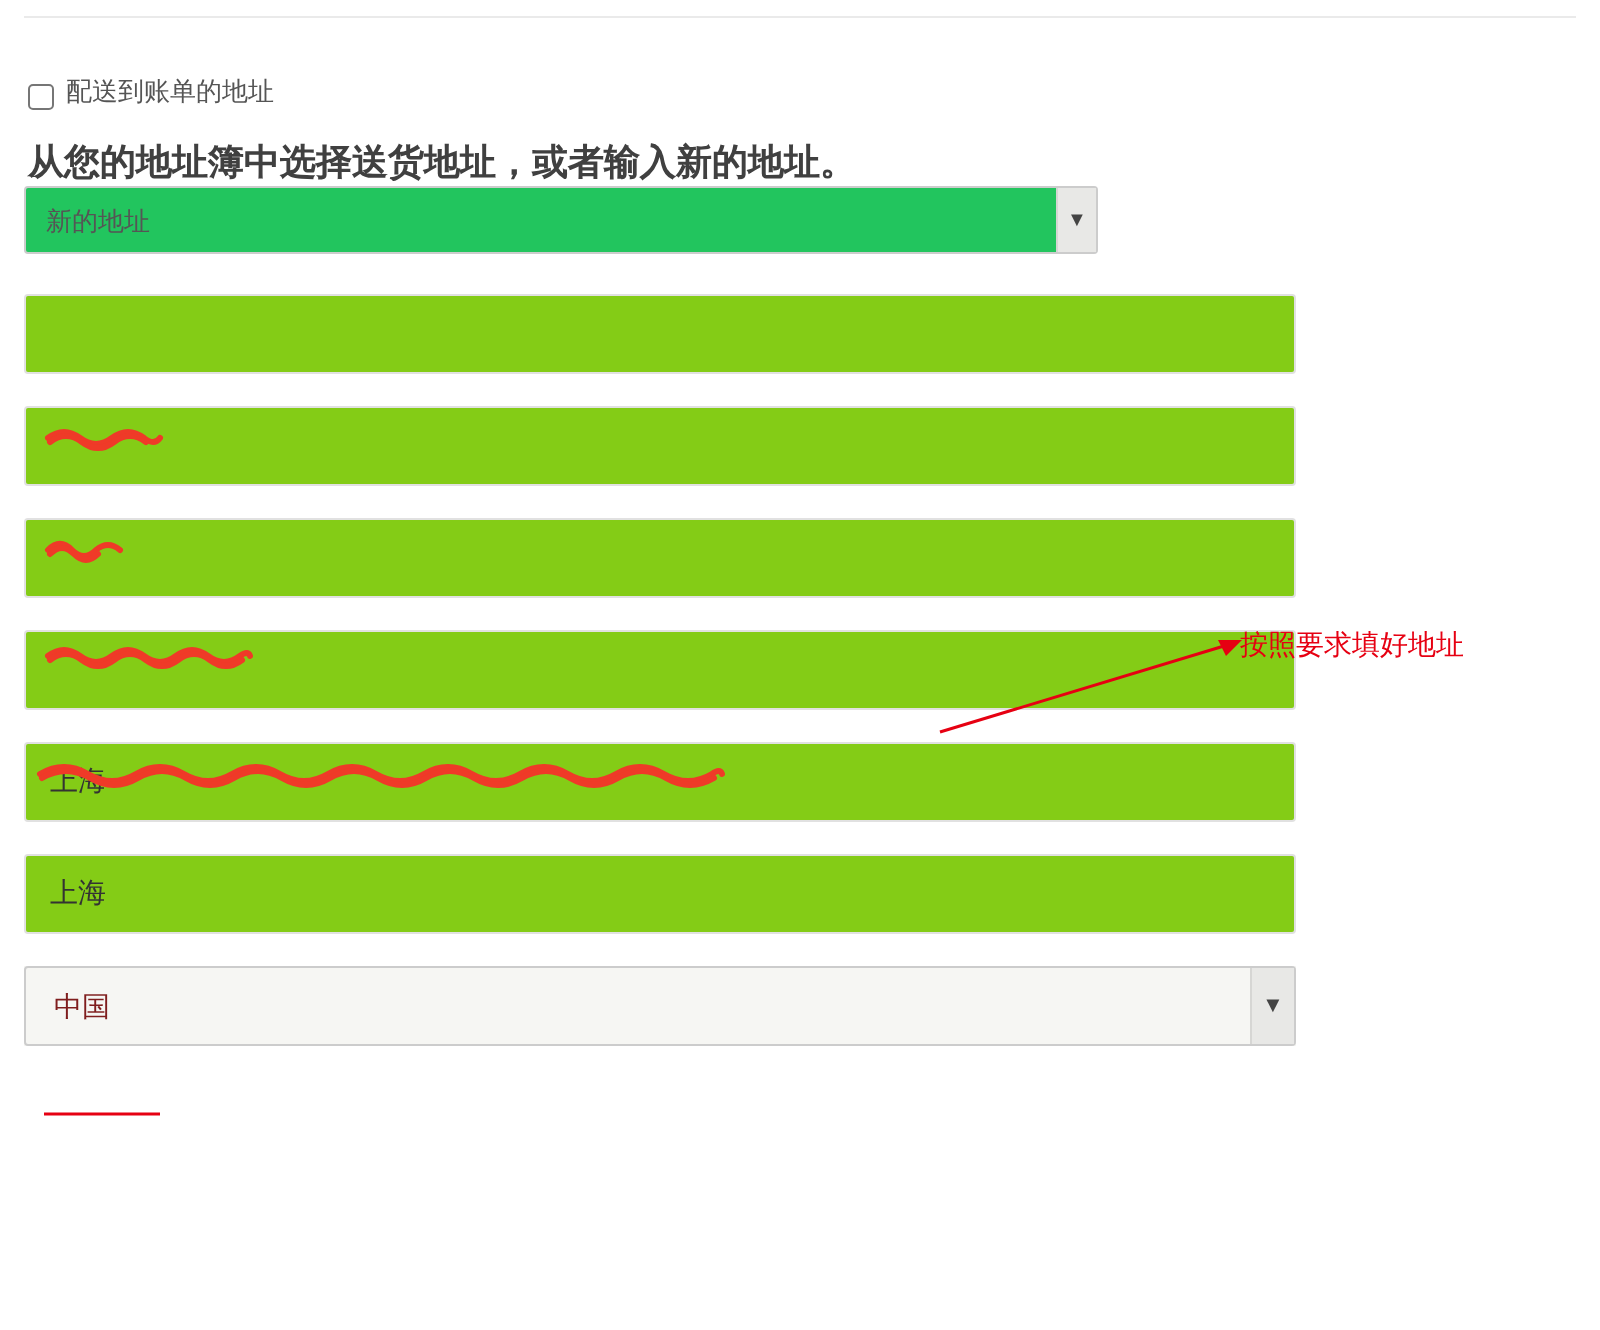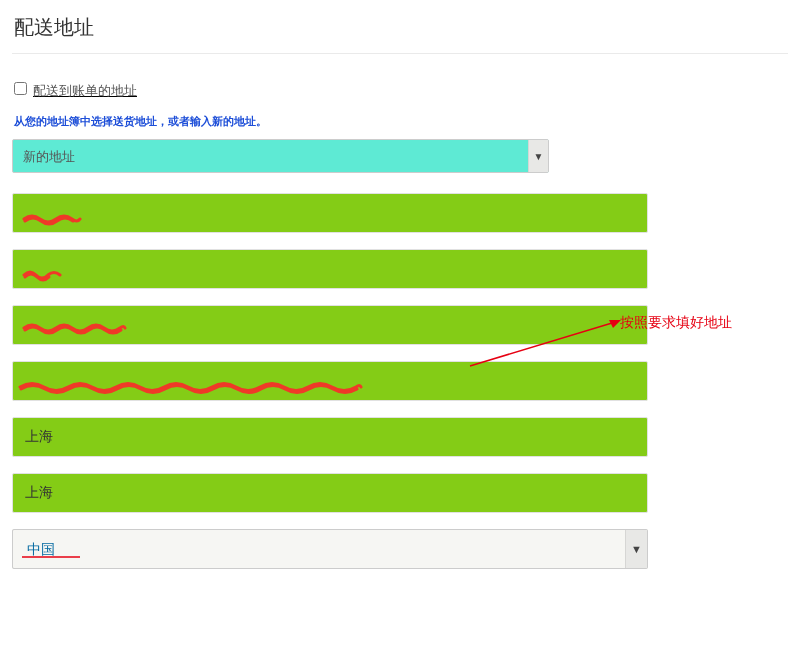--- a/index.html
+++ b/index.html
@@ -20,52 +20,50 @@
       font-weight: 500;
       padding: 6px 0 12px 2px;
     }
     .divider {
       border: none;
       border-top: 1px solid #eaeaea;
       margin-bottom: 28px;
     }
     .checkbox-row {
       display: flex;
-      align-items: flex-start;
+      align-items: flex-end;
       margin-bottom: 14px;
       padding-left: 2px;
-      text-decoration: underline;
     }
     .checkbox-row input[type="checkbox"] {
       width: 13px;
       height: 13px;
       margin-right: 6px;
     }
     .checkbox-row label {
       font-size: 13px;
       color: #555;
     }
     .help-text {
-      font-size: 11px;
-      color: #1d4ed8;
+      font-size: 18px;
+      color: #404040;
       font-weight: 600;
-      margin-bottom: 10px;
       padding-left: 2px;
     }
     .select-wrap {
       width: 537px;
       height: 34px;
       margin-bottom: 20px;
       position: relative;
     }
     .select-field {
       width: 100%;
       height: 100%;
       border: 1px solid #ccc;
-      background: #5eead4;
+      background: #22c55e;
       font-size: 13px;
       color: #555;
       padding: 0 28px 0 10px;
       appearance: none;
       -webkit-appearance: none;
       border-radius: 2px;
     }
     .select-caret {
       position: absolute;
       right: 1px;
@@ -98,21 +96,21 @@
       height: 40px;
       background: #f6f6f3;
       position: relative;
     }
     .country-select {
       width: 100%;
       height: 100%;
       border: 1px solid #ccc;
       background: #f6f6f3;
       font-size: 14px;
-      color: #0369a1;
+      color: #7f1d1d;
       padding: 0 28px 0 14px;
       appearance: none;
       -webkit-appearance: none;
       border-radius: 2px;
     }
     .country-caret {
       position: absolute;
       right: 1px;
       top: 1px;
       bottom: 1px;
@@ -170,21 +168,20 @@
     }
     .strike line {
       stroke: #e60012;
       stroke-width: 1.5;
     }
   </style>
 </head>
 <body>
 
 <div class="container">
-  <h2 class="page-title">配送地址</h2>
   <hr class="divider">
 
   <div class="checkbox-row">
     <input type="checkbox" id="ship-to-billing" style="">
     <label for="ship-to-billing">配送到账单的地址</label>
   </div>
 
   <p class="help-text">从您的地址簿中选择送货地址，或者输入新的地址。</p>
 
   <div class="select-wrap">

